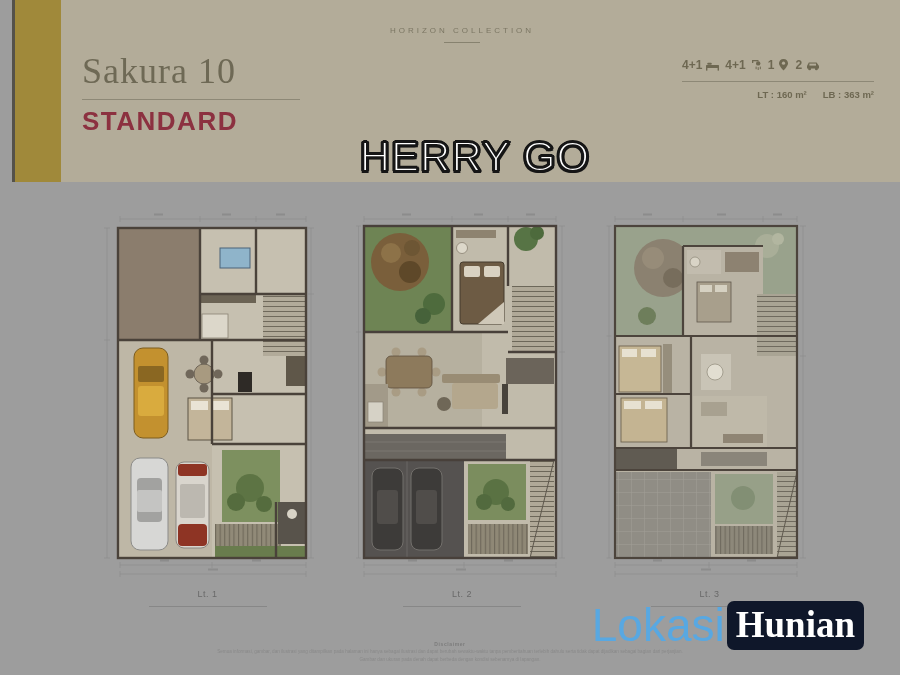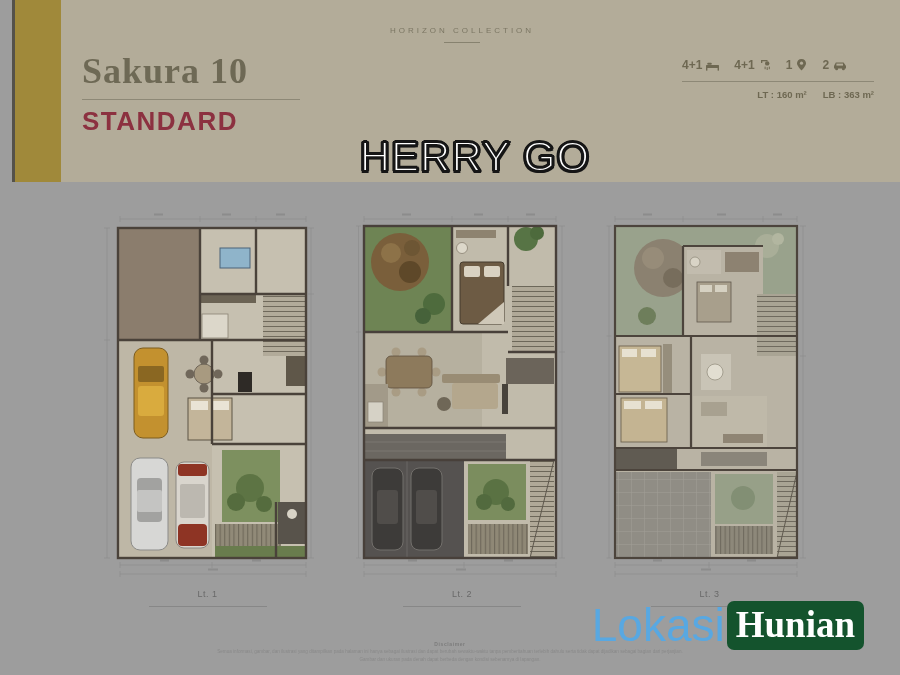--- a/index.html
+++ b/index.html
@@ -6,28 +6,28 @@
   .stage{
     position:relative;width:900px;height:675px;overflow:hidden;
     background:#9d9d9d;font-family:"Liberation Sans",sans-serif;
     -webkit-font-smoothing:antialiased;
   }
   
   .header{position:absolute;left:12px;top:0;width:900px;height:182px;background:#b3ac99;}
   .edge-strip{position:absolute;left:0;top:0;width:3px;height:182px;background:#55524a;}
   .gold-bar{position:absolute;left:3px;top:0;width:46px;height:182px;background:#a0893a;}
   .title-block{position:absolute;left:70px;top:50px;}
-  .title{font-family:"Liberation Serif",serif;font-size:36px;color:#6e6955;letter-spacing:1px;font-weight:bold;}
+  .title{font-family:"Liberation Serif",serif;font-size:36px;color:#6e6955;letter-spacing:1px;}
   .title-rule{width:218px;height:1px;background:#8d8876;margin-top:7px;}
   .subtitle{margin-top:6px;font-size:26px;font-weight:bold;color:#8c3140;letter-spacing:1.5px;}
   .collection{position:absolute;left:250px;right:250px;top:26px;text-align:center;}
   .collection-label{font-size:8px;letter-spacing:3px;color:#7b7663;}
   .collection-dash{width:36px;height:1px;background:#87826f;margin:7px auto 0;}
   .specs{position:absolute;right:38px;top:58px;}
-  .spec-row{display:flex;gap:15px;align-items:flex-end;color:#6e6852;font-size:12px;font-weight:bold;}
+  .spec-row{display:flex;gap:6px;align-items:flex-end;color:#6e6852;font-size:12px;font-weight:bold;}
   .spec-item{display:flex;gap:4px;align-items:center;}
   .spec-item svg{display:block;}
   .spec-divider{height:1px;background:#8d8876;margin:9px 0 7px;width:192px;}
   .area-row{display:flex;gap:16px;font-size:9.5px;color:#6e6852;font-weight:bold;justify-content:flex-end;}
   
   .watermark-name{
     position:absolute;left:344px;top:133px;width:262px;text-align:center;
     font-size:42px;font-weight:400;color:#fff;letter-spacing:1px;
     -webkit-text-stroke:2.2px #161616;
     text-shadow:2px 0 0 #161616,-2px 0 0 #161616,0 2px 0 #161616,0 -2px 0 #161616,
@@ -42,21 +42,21 @@
   #plan3{left:605px;width:209px;}
   .plan-caption{margin-top:6px;text-align:center;font-size:9px;color:#696969;letter-spacing:0.5px;}
   .caption-rule{width:118px;height:1px;background:#878787;margin:7px auto 0;}
   
   .disclaimer{position:absolute;left:0;right:0;top:641px;text-align:center;z-index:2;}
   .disc-title{font-size:5px;font-weight:bold;color:#7c7c7c;letter-spacing:0.6px;}
   .disc-line{font-size:4.6px;color:#898989;width:740px;margin:2px auto 0;line-height:5.6px;}
   .brand{position:absolute;right:36px;top:598px;display:flex;align-items:center;z-index:6;}
   .brand-part1{font-size:46px;color:#58a8e2;letter-spacing:0;text-align:right;}
   .brand-part2{font-family:"Liberation Serif",serif;font-weight:bold;font-size:37px;color:#ffffff;
-    background:#14532d;border-radius:7px;padding:2px 9px 4px;margin-left:2px;}
+    background:#0f172a;border-radius:7px;padding:2px 9px 4px;margin-left:2px;}
 </style>
 </head>
 <body>
 
 <div class="stage">
 
   <div class="header">
     <div class="edge-strip"></div>
     <div class="gold-bar"></div>
 

